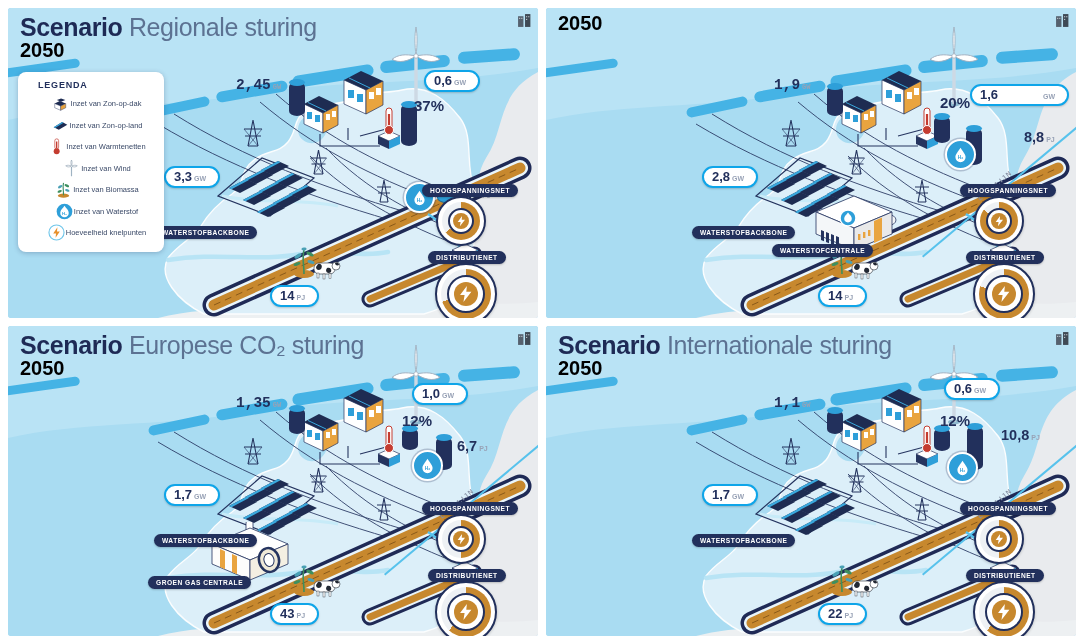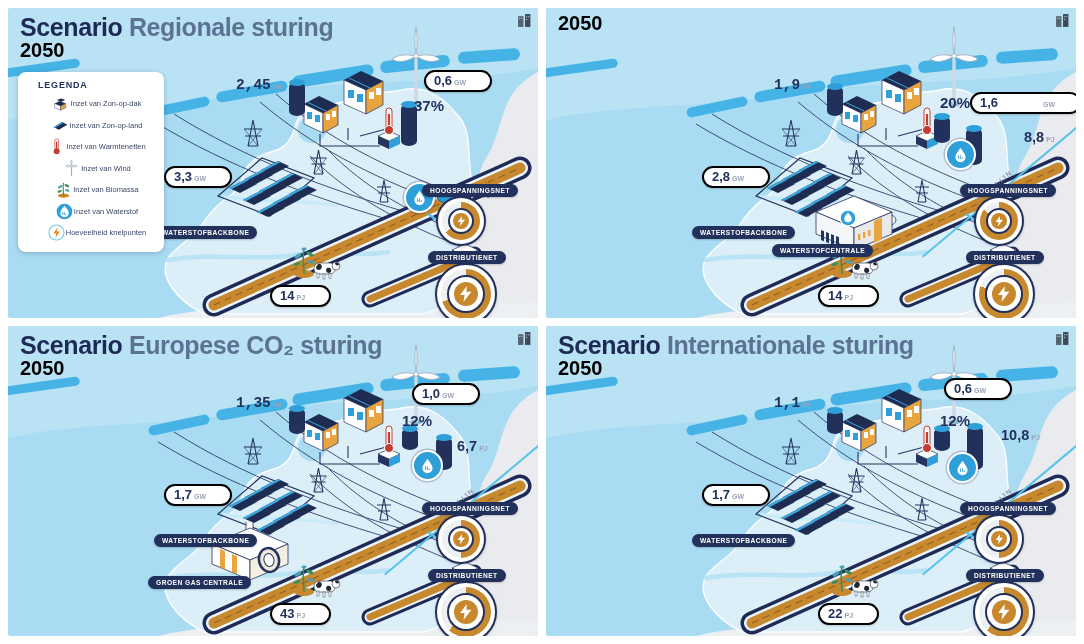--- a/index.html
+++ b/index.html
@@ -3,33 +3,33 @@
 <meta charset="utf-8">
 <style>
   html,body{margin:0;padding:0;background:#fff;font-family:"Liberation Sans",sans-serif;}
   .grid{display:grid;grid-template-columns:530px 530px;grid-template-rows:310px 310px;gap:8px;padding:8px;width:1084px;height:644px;box-sizing:border-box;background:#fff;}
   .panel{position:relative;overflow:hidden;border-radius:3px;background:#a9dcf2;}
   .map-svg{position:absolute;inset:0;width:100%;height:100%;}
   
   .panel-title{position:absolute;left:12px;top:6px;z-index:5;}
   .title-line{font-size:25px;line-height:1.08;letter-spacing:-0.4px;white-space:nowrap;}
   .title-bold{font-weight:800;color:#1e2a55;}
-  .title-rest{font-weight:700;color:#5c7292;}
+  .title-rest{font-weight:400;color:#5c7292;}
   .year{font-size:20px;font-weight:700;color:#000000;margin-top:-2px;}
   
   .corner-icon{position:absolute;right:6px;top:6px;width:15px;height:13px;z-index:6;}
   
   .legend{position:absolute;left:10px;top:64px;width:118px;background:#fff;border-radius:8px;padding:8px 8px 6px 20px;box-shadow:0 1px 5px rgba(31,42,86,.28);z-index:6;}
   .legend-title{font-size:9px;font-weight:800;color:#22305c;letter-spacing:.8px;margin-bottom:5px;}
   .legend-item{display:flex;align-items:center;gap:1px;margin-bottom:4.5px;justify-content:center;}
   .legend-icon{width:17px;height:17px;flex:0 0 17px;display:flex;align-items:center;justify-content:center;}
   .legend-icon svg{width:100%;height:100%;}
   .legend-label{font-size:7.5px;color:#3b4a68;}
   
-  .pill{position:absolute;display:flex;align-items:baseline;background:#fff;border:2px solid #000000;border-radius:999px;padding:1px 24px 2px 8px;font-weight:800;font-size:13px;color:#22305c;box-shadow:0 1px 2px rgba(0,0,0,.18);z-index:5;white-space:nowrap;}
+  .pill{position:absolute;display:flex;align-items:baseline;background:#fff;border:2px solid #0ea5e9;border-radius:999px;padding:1px 12px 2px 8px;font-weight:800;font-size:13px;color:#22305c;box-shadow:0 1px 2px rgba(0,0,0,.18);z-index:5;white-space:nowrap;}
   .val{position:absolute;display:flex;align-items:baseline;font-weight:800;font-size:14.5px;color:#22305c;z-index:5;white-space:nowrap;}
   .unit{font-size:7px;color:#98a2b6;font-weight:700;margin-left:2px;}
   .tag{position:absolute;background:#22305c;color:#fff;font-size:6.6px;font-weight:700;letter-spacing:.5px;padding:3px 8px;border-radius:8px;white-space:nowrap;z-index:5;box-shadow:0 1px 2px rgba(0,0,0,.2);}
   
   .cyl{position:absolute;width:16px;background:#22305c;border-radius:8px/5px;z-index:4;}
   .cyl::before{content:"";position:absolute;left:0;top:-3px;width:100%;height:7px;border-radius:50%;background:#2e9fd9;}
   .mini-disc{position:absolute;width:17px;height:9px;background:#2e9fd9;border-radius:50%;border:1px solid #1f6f9e;z-index:4;}
   
   .drop-badge{position:absolute;width:27px;height:27px;background:#2e9fd9;border:2.5px solid #fff;border-radius:50%;box-shadow:0 0 0 1.5px rgba(34,48,92,.25);display:flex;align-items:center;justify-content:center;z-index:5;}
   .drop-badge svg{width:17px;height:17px;}
@@ -45,21 +45,21 @@
   .lelylijn{position:absolute;left:376px;top:248px;width:208px;height:0;border-top:2.5px solid #57c2ec;transform:rotate(-40deg);transform-origin:0 0;z-index:3;}
   .lely-label{position:absolute;left:80px;top:-13px;font-size:6.5px;font-weight:700;letter-spacing:1.6px;color:#8a93a6;}
   
   .centrale-svg{position:absolute;z-index:4;}
   
   .v-zondak{left:228px;top:69px;font-family:Liberation Mono, monospace;}
   .cyl-zondak{left:281px;}
   .p0 .cyl-zondak{height:34px;top:74px;} .p1 .cyl-zondak{height:30px;top:78px;}
   .p2 .cyl-zondak{height:26px;top:82px;} .p3 .cyl-zondak{height:24px;top:84px;}
   .pill-wind{left:404px;top:57px;}
-  .p0 .pill-wind{left:416px;top:62px;} .p1 .pill-wind{left:424px;top:84px;gap:43px;} .p3 .pill-wind{left:398px;top:52px;}
+  .p0 .pill-wind{left:416px;top:62px;} .p1 .pill-wind{left:424px;top:76px;gap:43px;} .p3 .pill-wind{left:398px;top:52px;}
   .v-pct{left:394px;top:86px;font-size:15px;}
   .p0 .v-pct{left:406px;top:89px;}
   .cyl-pct{left:390px;}
   .p0 .cyl-pct{left:393px;height:42px;top:96px;} .p1 .cyl-pct{left:388px;height:27px;top:108px;}
   .p2 .cyl-pct{left:394px;height:22px;top:102px;} .p3 .cyl-pct{left:388px;height:23px;top:102px;}
   .pill-zonland{left:156px;top:158px;}
   .p0 .drop-badge{left:396px;top:174px;} .p0 .mini-disc{left:429px;top:184px;} .p0 .v-h2{left:452px;top:177px;}
   .p1 .drop-badge{left:399px;top:131px;} .p1 .cyl-h2{left:420px;top:120px;height:37px;} .p1 .v-h2{left:443px;top:121px;padding-left:35px;}
   .p2 .drop-badge{left:404px;top:124px;} .p2 .cyl-h2{left:428px;top:111px;height:33px;} .p2 .v-h2{left:449px;top:112px;}
   .p3 .drop-badge{left:401px;top:126px;} .p3 .cyl-h2{left:421px;top:100px;height:44px;} .p3 .v-h2{left:455px;top:101px;}

